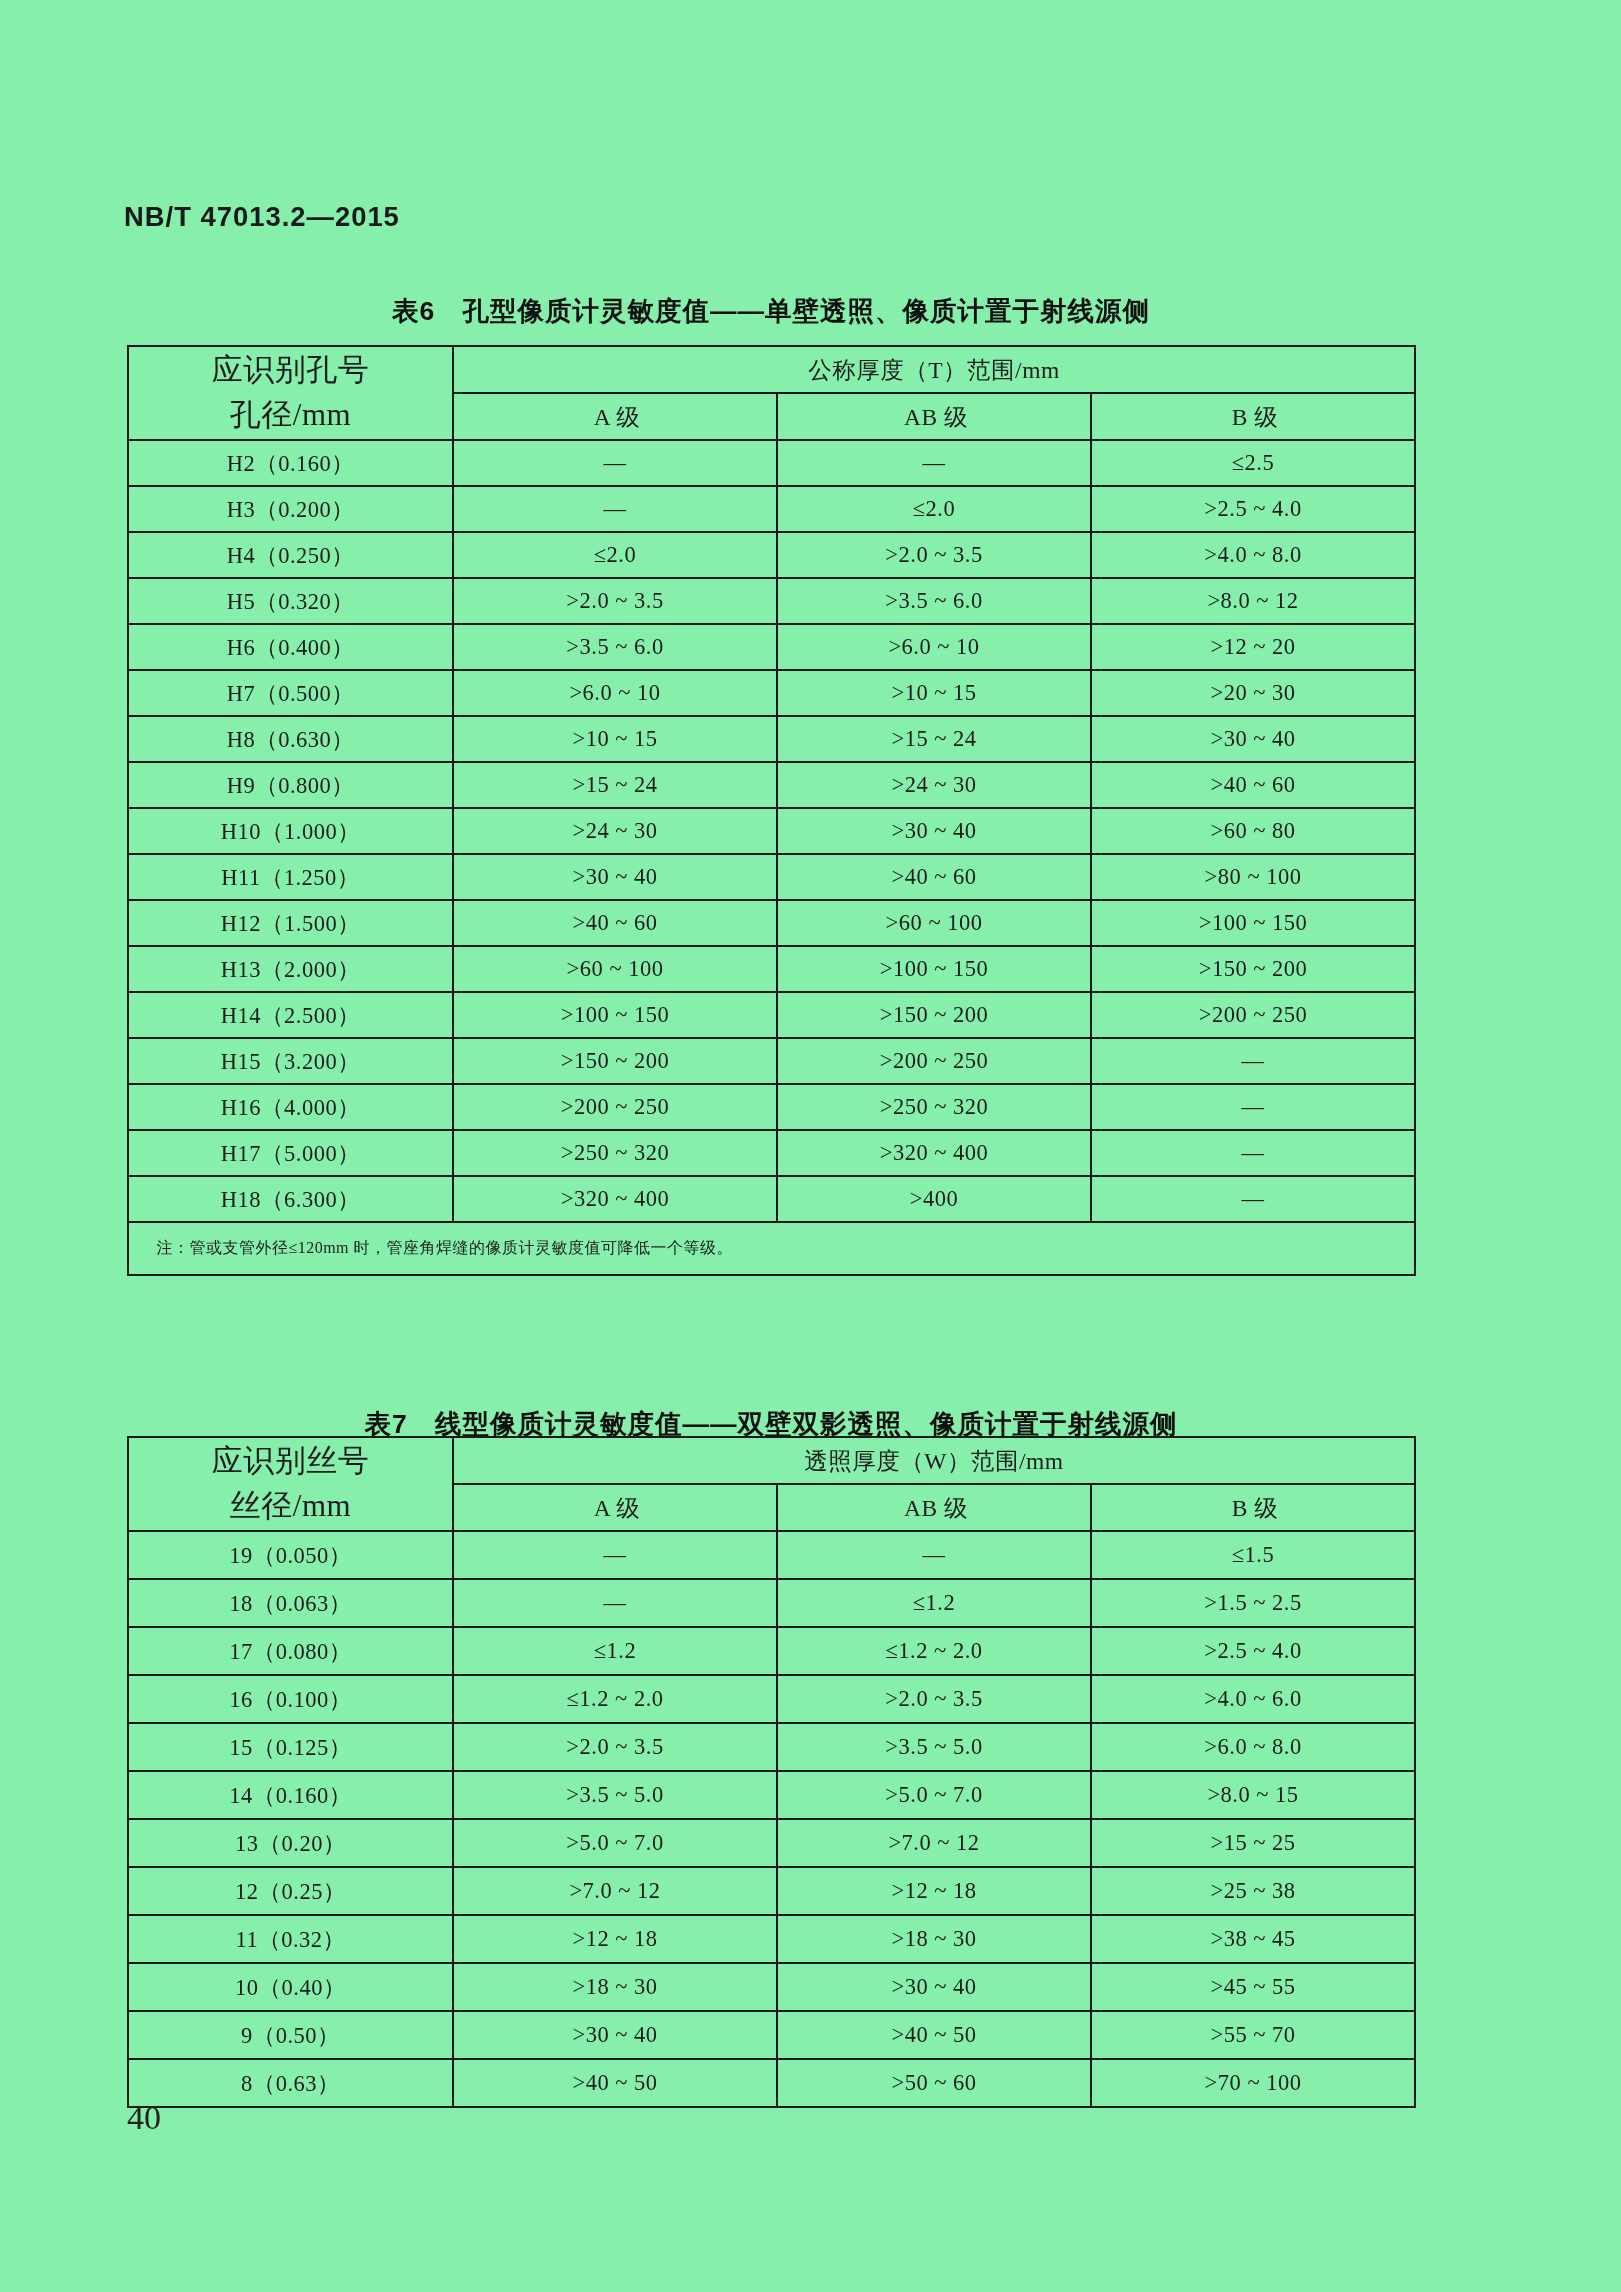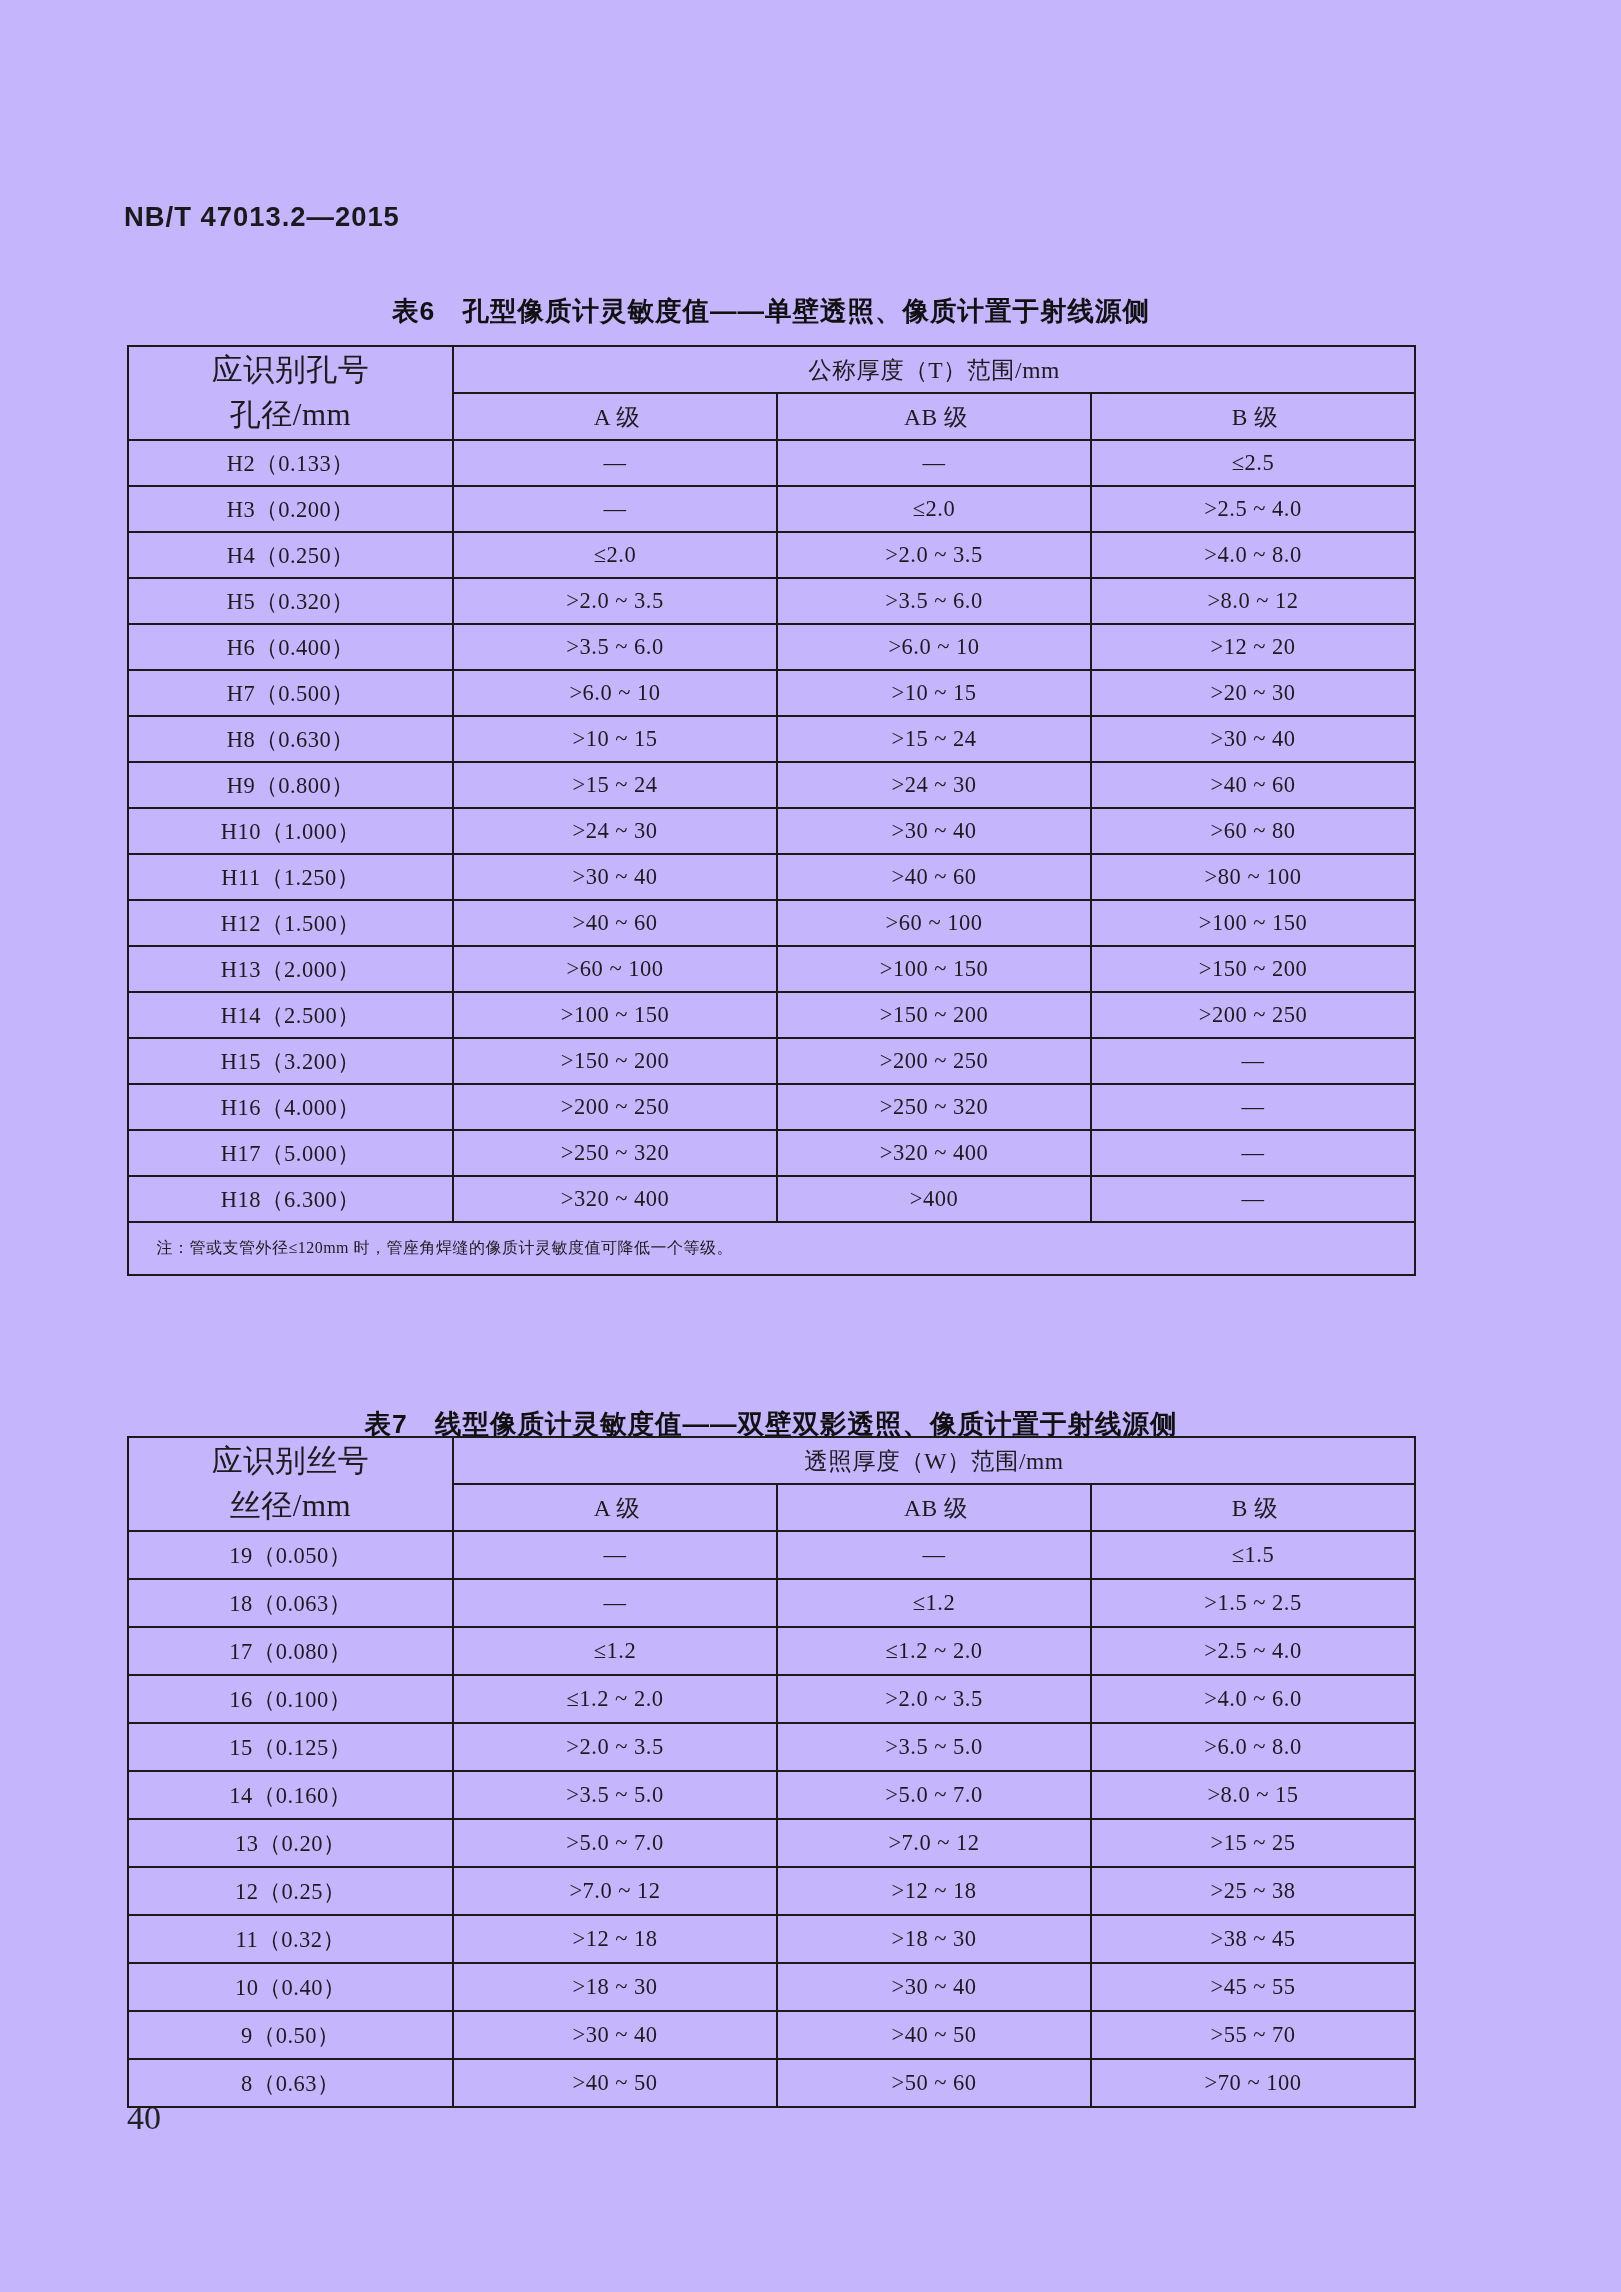--- a/index.html
+++ b/index.html
@@ -1,19 +1,19 @@
 <!DOCTYPE html>
 <html><head>
 <meta charset="utf-8">
 <style>
   html,body{margin:0;padding:0;background:#888;}
   .page{
     position:relative;
     width:1621px;height:2293px;
-    background:#c4b5fd;
+    background:#86efac;
     font-family:"Liberation Serif","DejaVu Serif",serif;
     color:#161616;
     overflow:hidden;
   }
   .std-no{
     position:absolute;left:124px;top:201px;
     font-family:"Liberation Sans","DejaVu Sans",sans-serif;
     font-weight:bold;font-size:27.4px;letter-spacing:1px;color:#1a1a1a;
   }
   .tbl-title{
@@ -80,21 +80,21 @@
         <th colspan="3" class="hdr-group">公称厚度（T）范围/mm</th>
       </tr>
       <tr>
         <th class="hdr-sub">A 级</th>
         <th class="hdr-sub">AB 级</th>
         <th class="hdr-sub">B 级</th>
       </tr>
     </thead>
     <tbody>
         <tr>
-          <td class="rowhdr-cell">H2（0.133）</td>
+          <td class="rowhdr-cell">H2（0.160）</td>
           <td>—</td>
           <td>—</td>
           <td>≤2.5</td>
         </tr>
         <tr>
           <td class="rowhdr-cell">H3（0.200）</td>
           <td>—</td>
           <td>≤2.0</td>
           <td>&gt;2.5 ~ 4.0</td>
         </tr>

